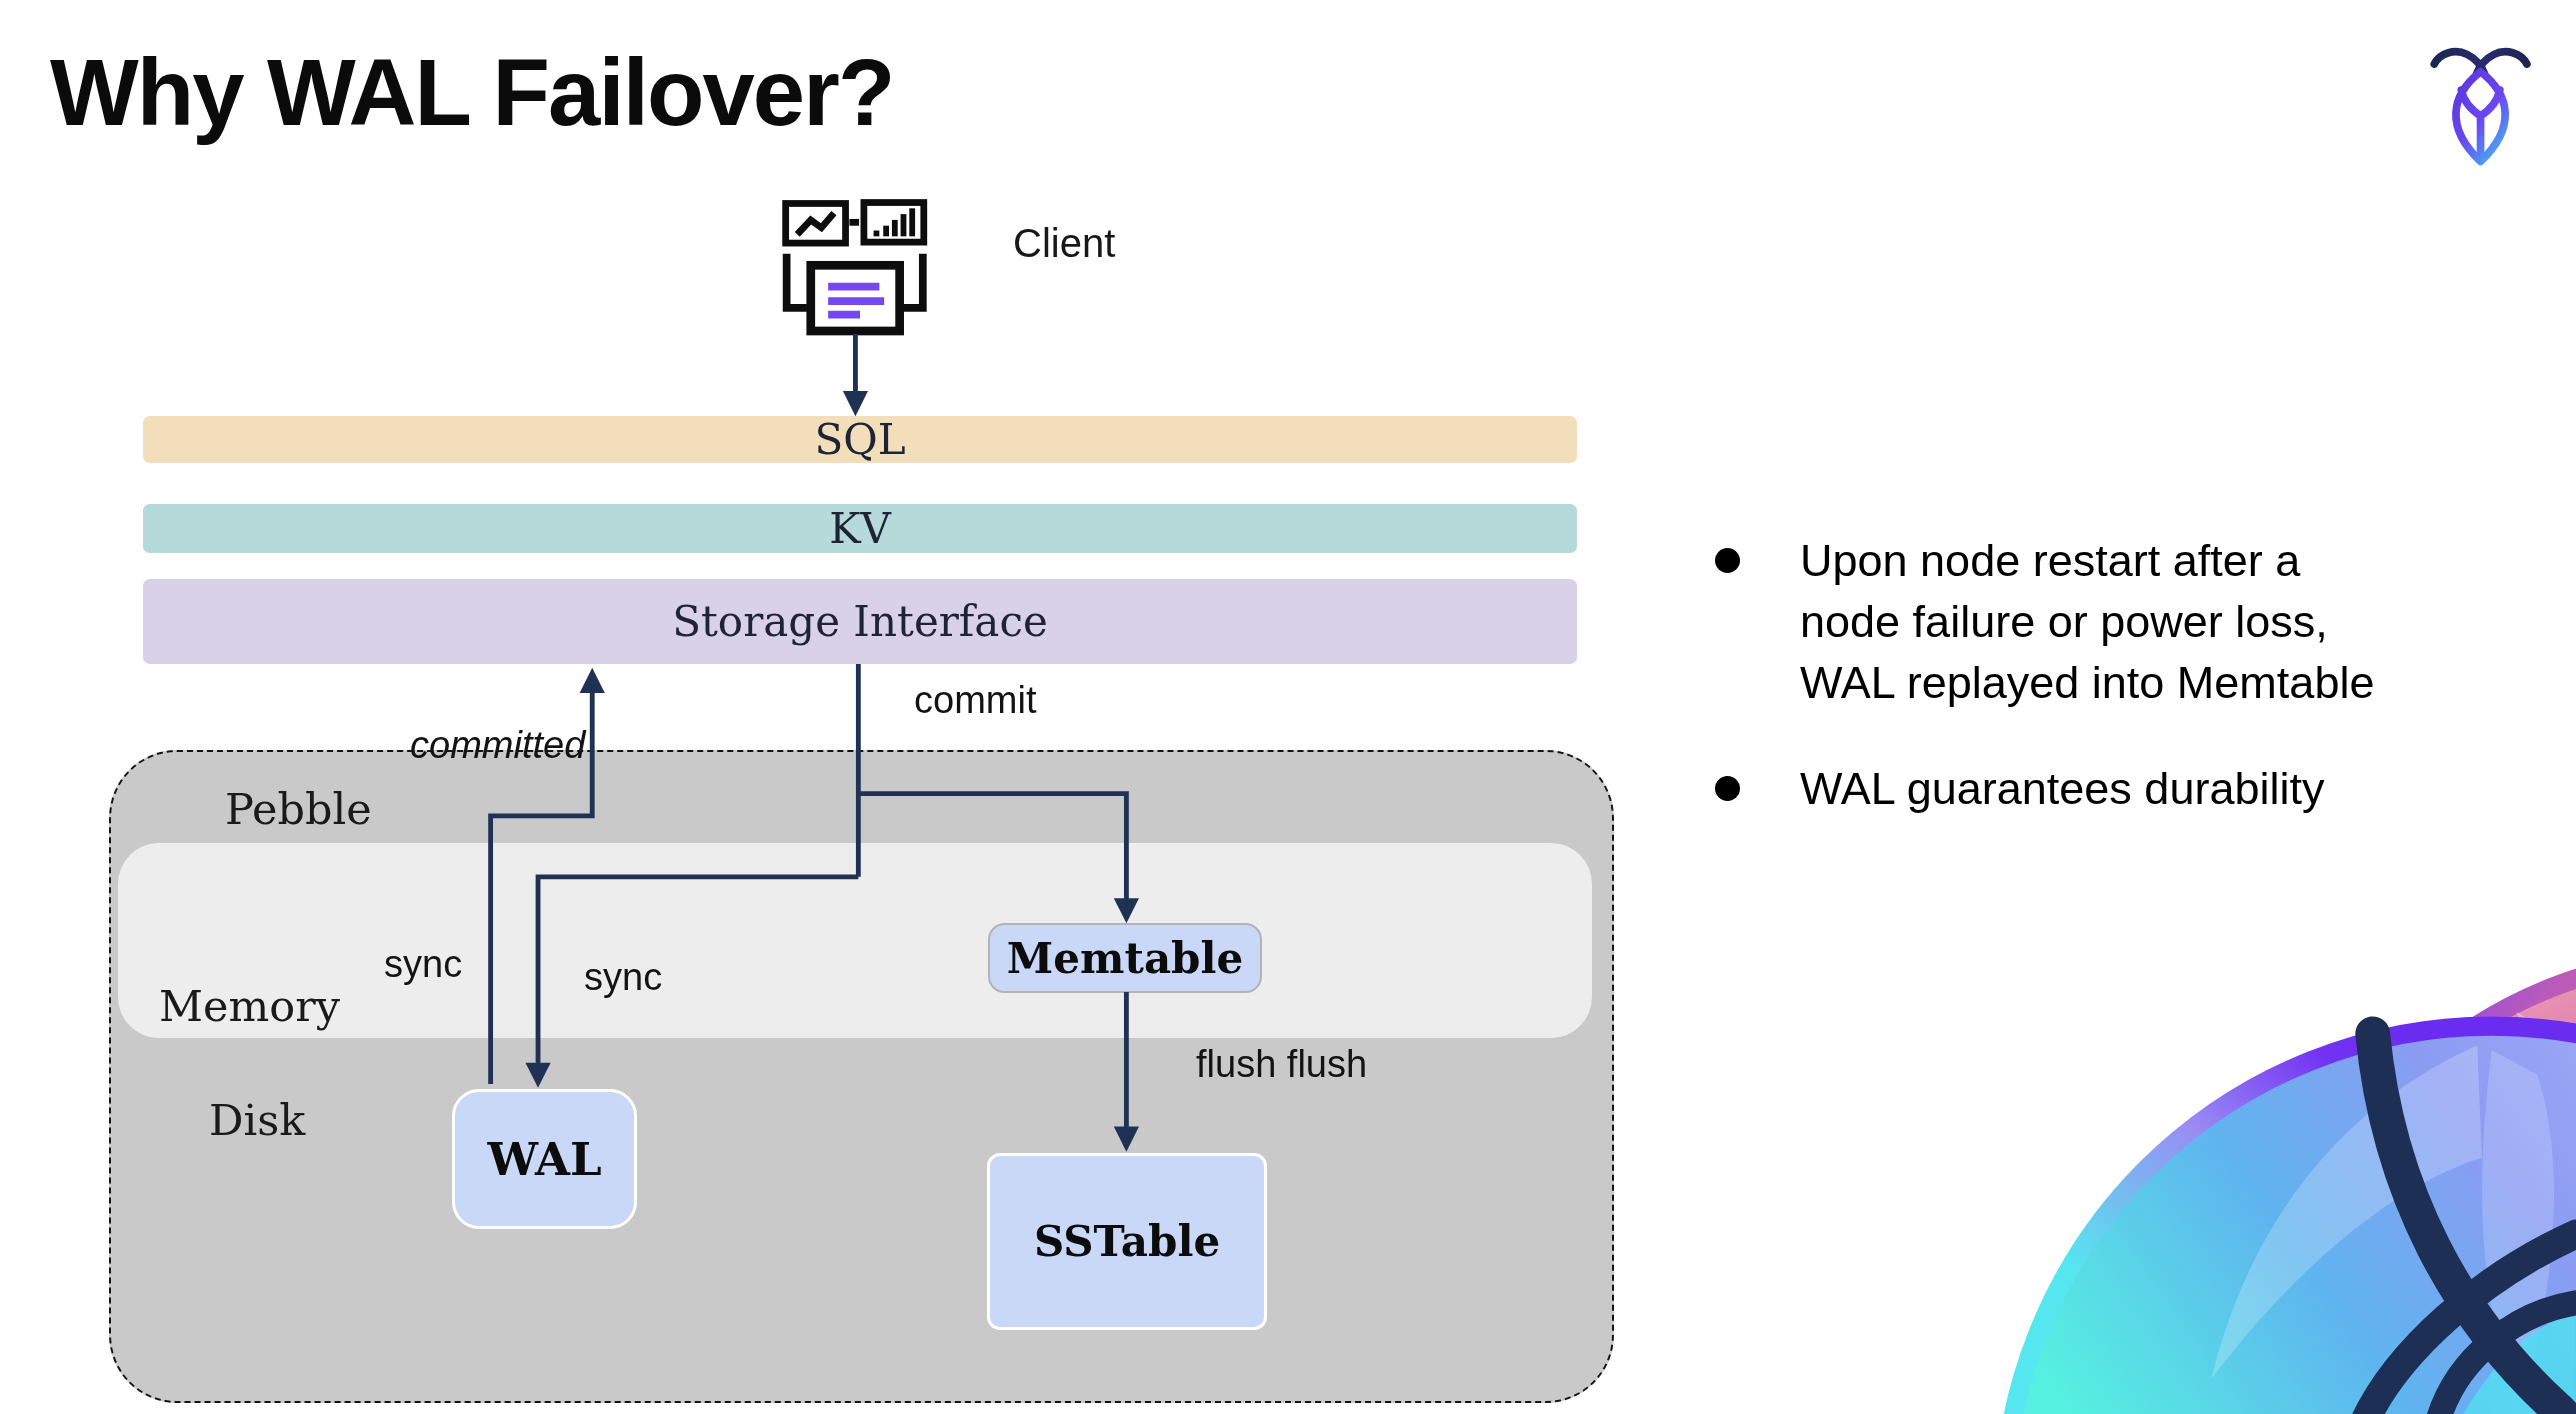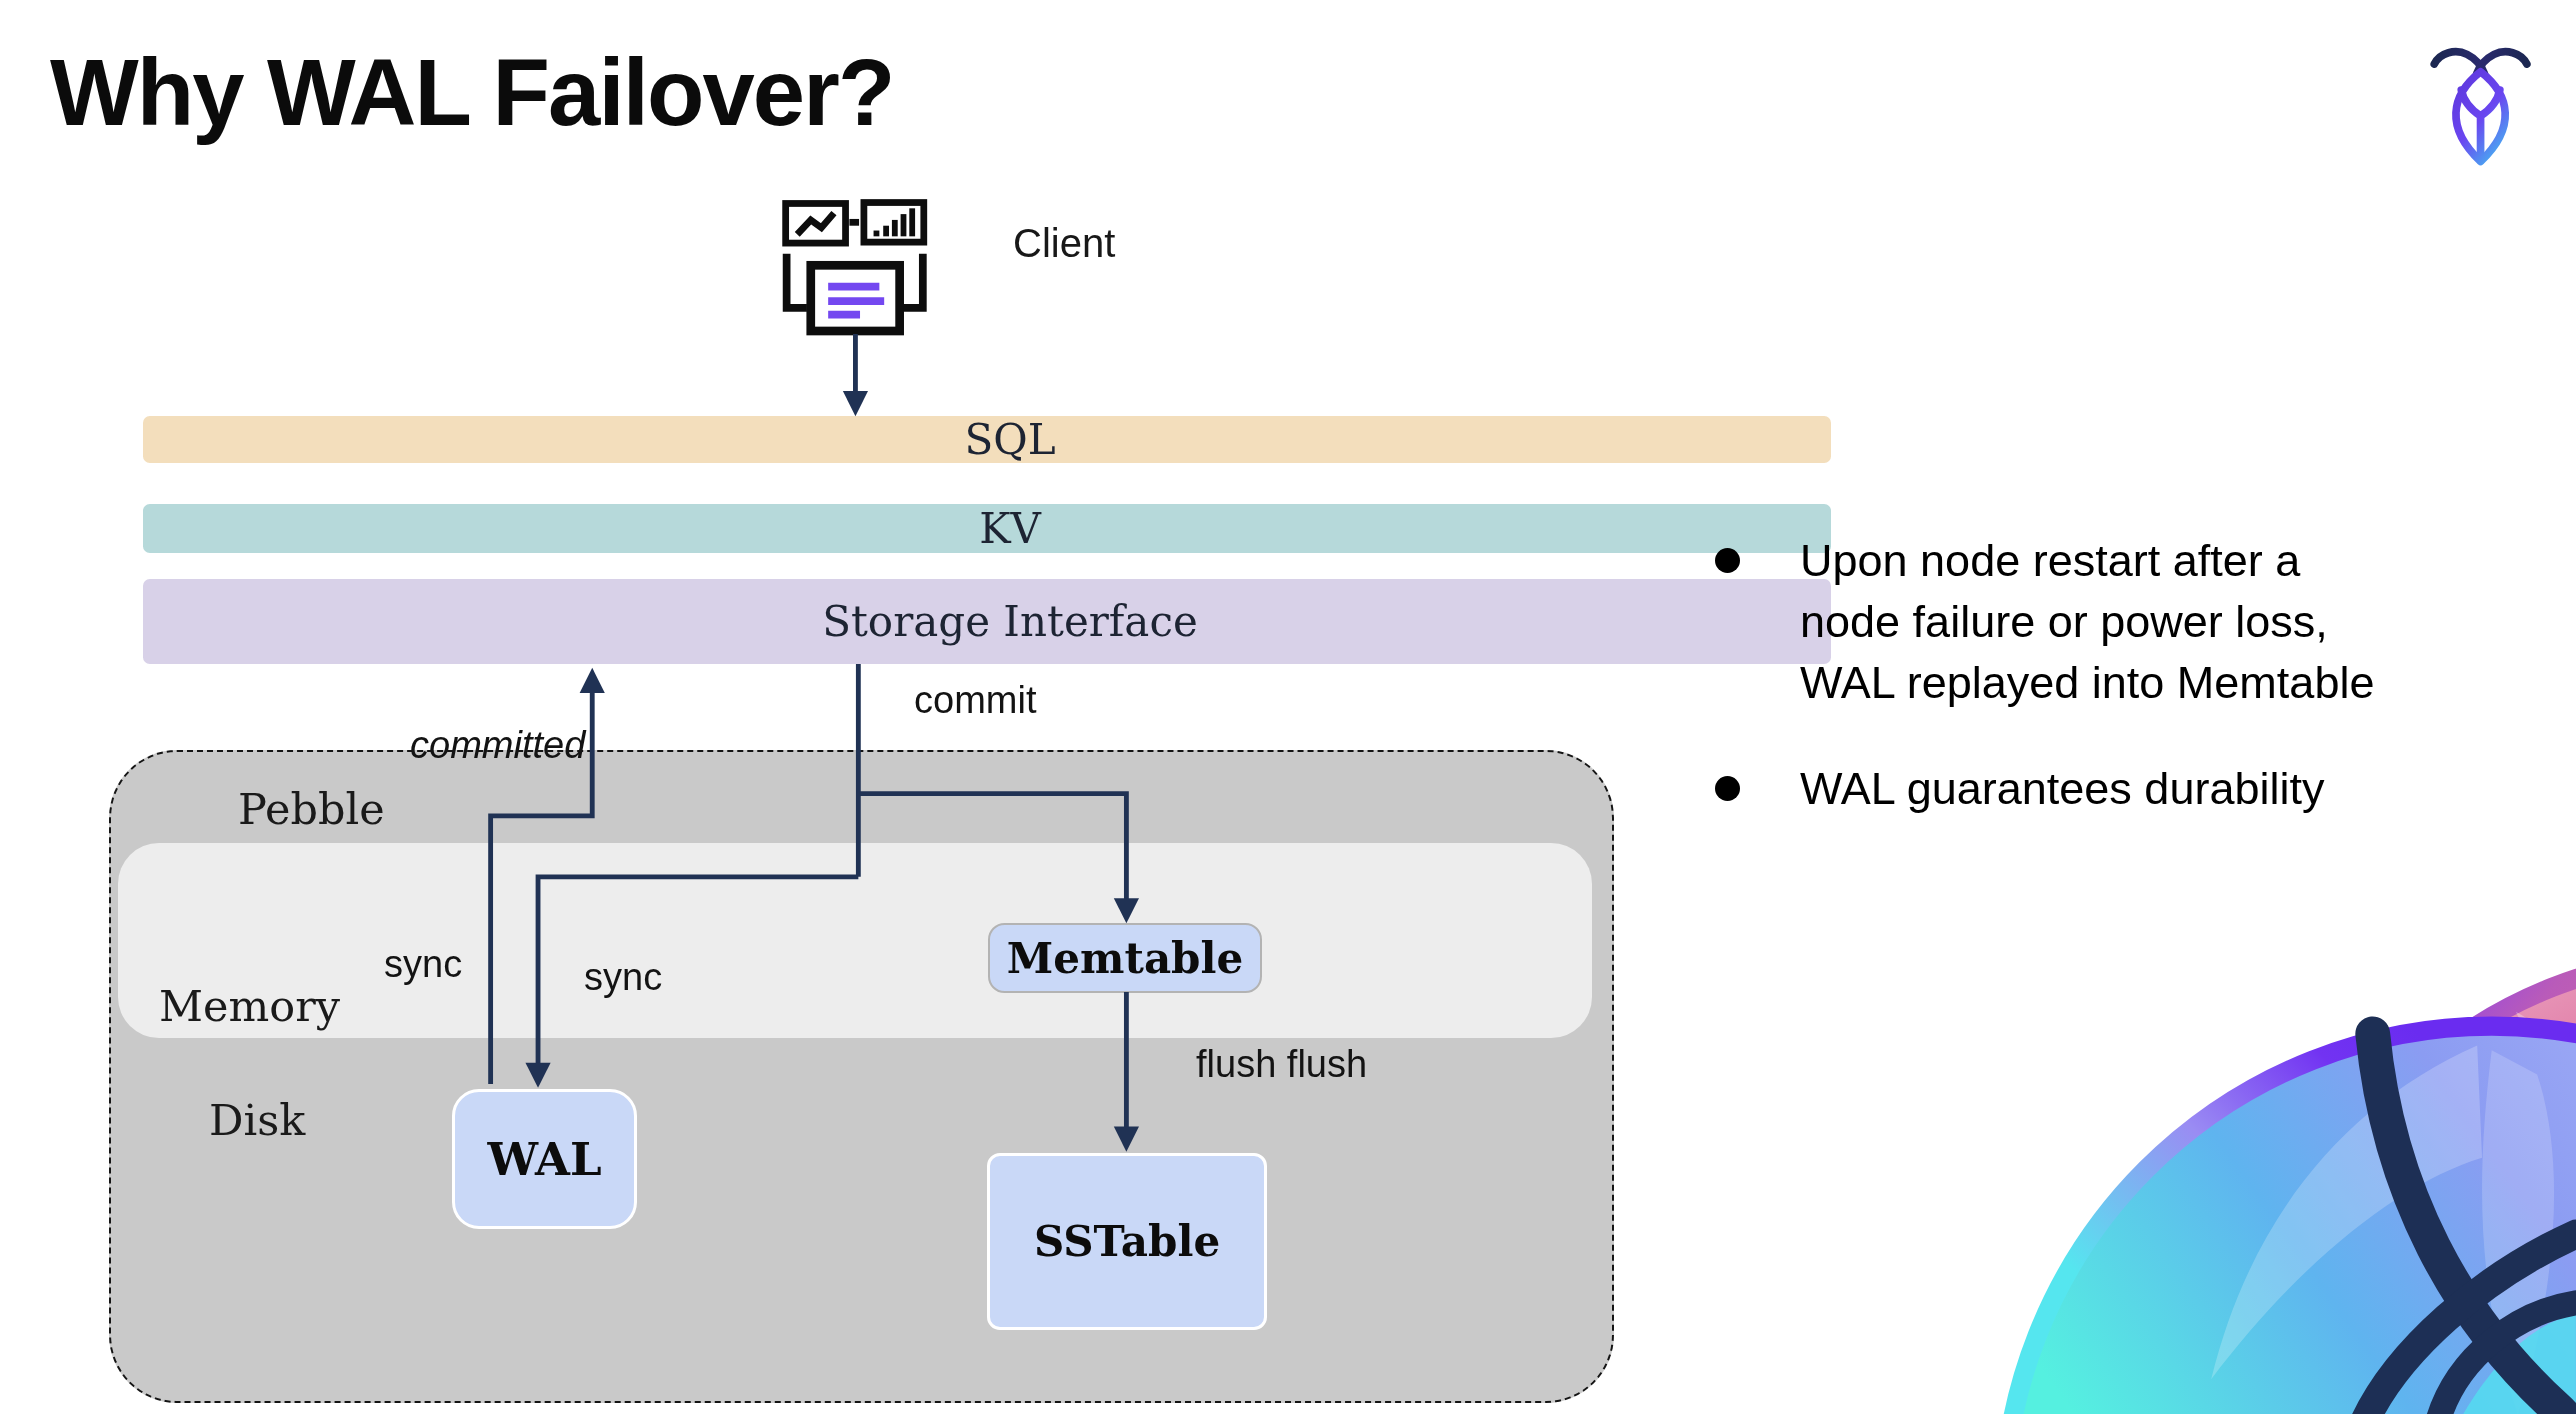--- a/index.html
+++ b/index.html
@@ -8,37 +8,37 @@
   .abs{position:absolute;}
 
   
   #page-title{left:50px;top:39px;font-size:94px;font-weight:bold;
     letter-spacing:-1.9px;color:#0b0b0b;font-family:"Liberation Sans",sans-serif;}
 
   
   #client-label{left:1013px;top:221px;font-size:40px;color:#181818;}
 
   
-  .layer-bar{left:143px;width:1642px;border-radius:6.8px;
+  .layer-bar{left:143px;width:1434px;border-radius:6.8px;
     display:flex;align-items:center;justify-content:center;
     font-family:"DejaVu Serif","Liberation Serif",serif;
-    font-size:42px;color:#1d2433;padding-left:46px;}
+    font-size:42px;color:#1d2433;}
   #layer-sql{top:416px;height:47px;background:#f3debc;}
   #layer-kv{top:504px;height:49px;background:#b6d9da;}
   #layer-storage{top:579px;height:85px;background:#d8d1e8;}
 
   
   #pebble-box{left:109px;top:750px;width:1505px;height:653px;
     background:#c9c9c9;border:2.9px dashed #141414;border-radius:68px;
     box-sizing:border-box;}
   #memory-band{left:118px;top:843px;width:1474px;height:195px;
     background:#ededed;border-radius:41px;}
   .zone-label{font-family:"DejaVu Serif","Liberation Serif",serif;
     font-size:43px;color:#1a1a1a;}
-  #pebble-label{left:225px;top:784px;margin-left:13px;}
+  #pebble-label{left:225px;top:784px;}
   #memory-label{left:159px;top:981px;}
   #disk-label{left:209px;top:1095px;}
 
   
   .blue-box{background:#c9d8f7;display:flex;align-items:center;justify-content:center;
     font-family:"DejaVu Serif","Liberation Serif",serif;font-weight:bold;color:#0c0c0c;
     box-sizing:border-box;}
   #wal-box{left:452px;top:1089px;width:185px;height:140px;border:3.9px solid #ffffff;
     border-radius:27px;font-size:45px;}
   #memtable-box{left:988px;top:923px;width:274px;height:70px;border:2.9px solid #b3b3b3;

